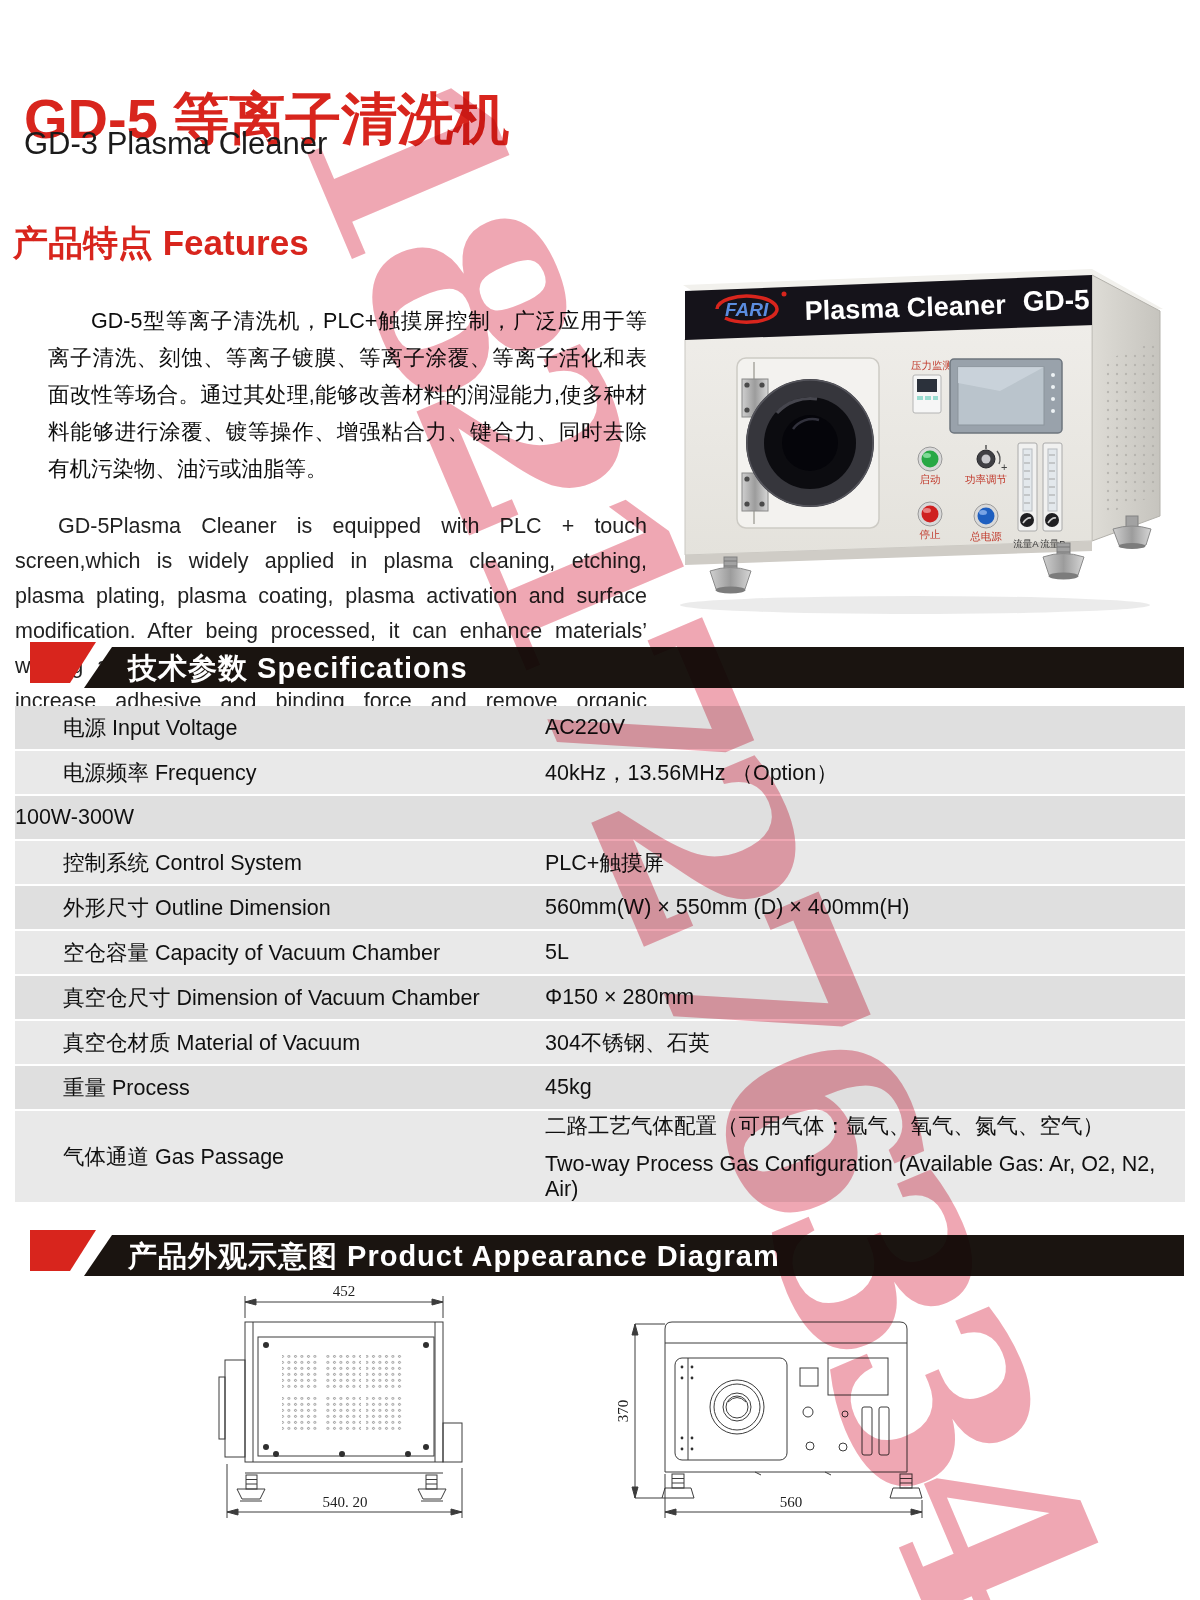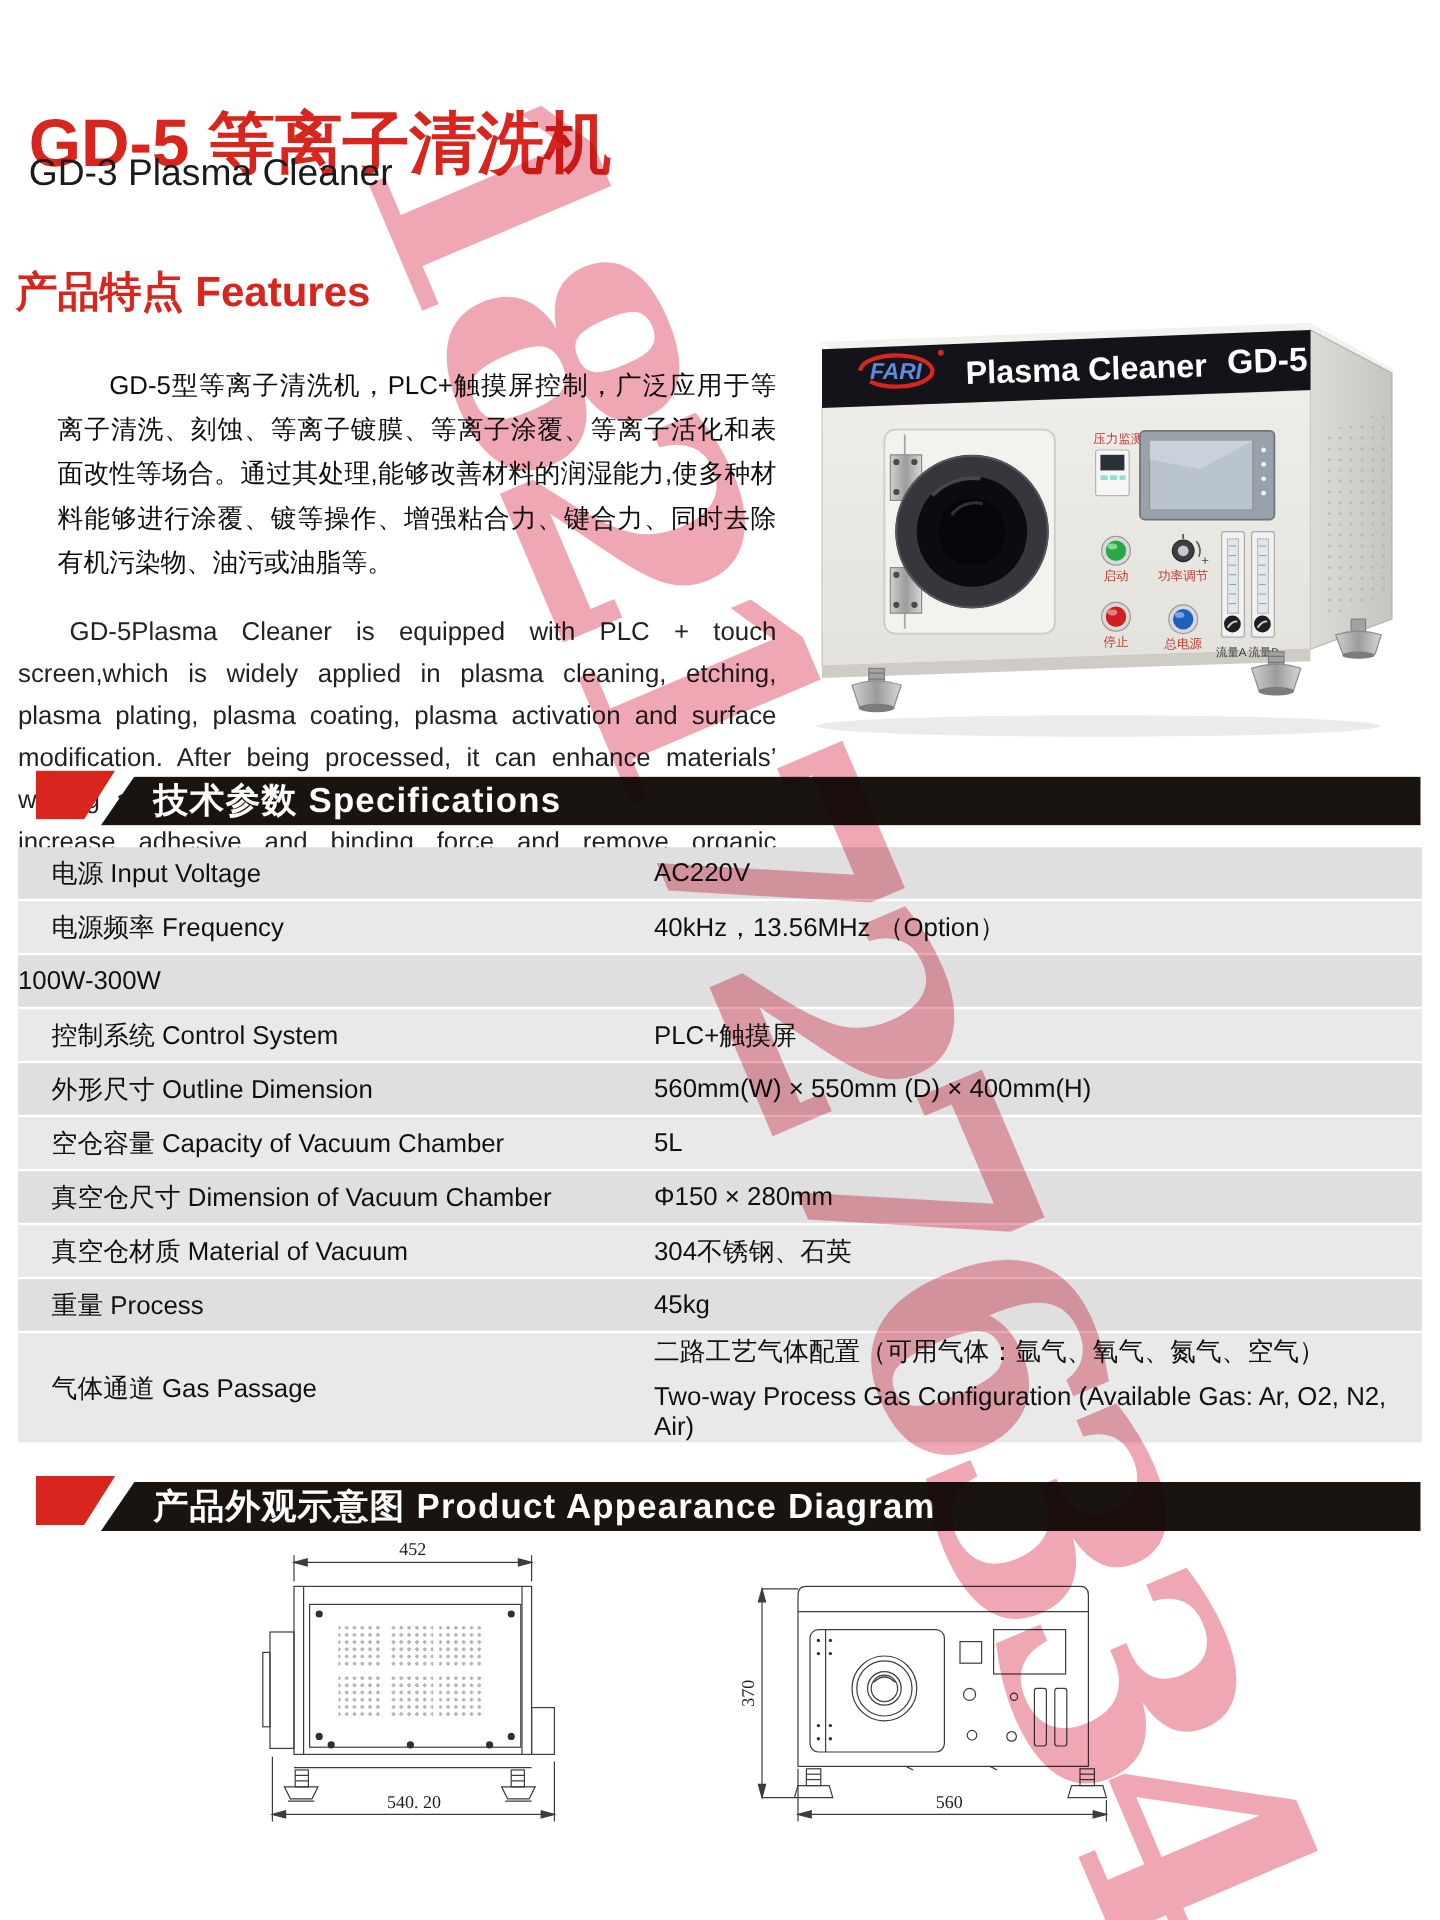--- a/index.html
+++ b/index.html
@@ -29,21 +29,21 @@
   }
   .section-bar .bar-text{
     position:absolute;left:128px;top:0;height:28px;line-height:42px;
     color:#fff;font-size:29px;font-weight:bold;letter-spacing:1px;white-space:nowrap;
   }
   
   .spec-table{left:15px;top:706px;width:1170px;}
   .spec-row{display:flex;align-items:center;min-height:43px;border-bottom:2px solid #fff;}
   .spec-row.dark{background:var(--rowA);}
   .spec-row.light{background:var(--rowB);}
-  .spec-label{width:530px;padding-left:28px;box-sizing:border-box;font-size:21.5px;color:#101010;}
+  .spec-label{width:530px;padding-left:48px;box-sizing:border-box;font-size:21.5px;color:#101010;}
   .spec-value{flex:1;font-size:21.5px;color:#101010;padding-right:10px;}
   .spec-row.tall{min-height:83px;}
   .spec-value .v2{margin-top:12px;}
   
   .watermark{
     left:510px;top:30px;transform:rotate(67deg);transform-origin:0 0;
     font-family:"DejaVu Serif","Liberation Serif",serif;font-weight:bold;
     font-size:250px;letter-spacing:-25px;color:var(--pink);
     mix-blend-mode:multiply;opacity:.55;pointer-events:none;z-index:40;white-space:nowrap;
   }

